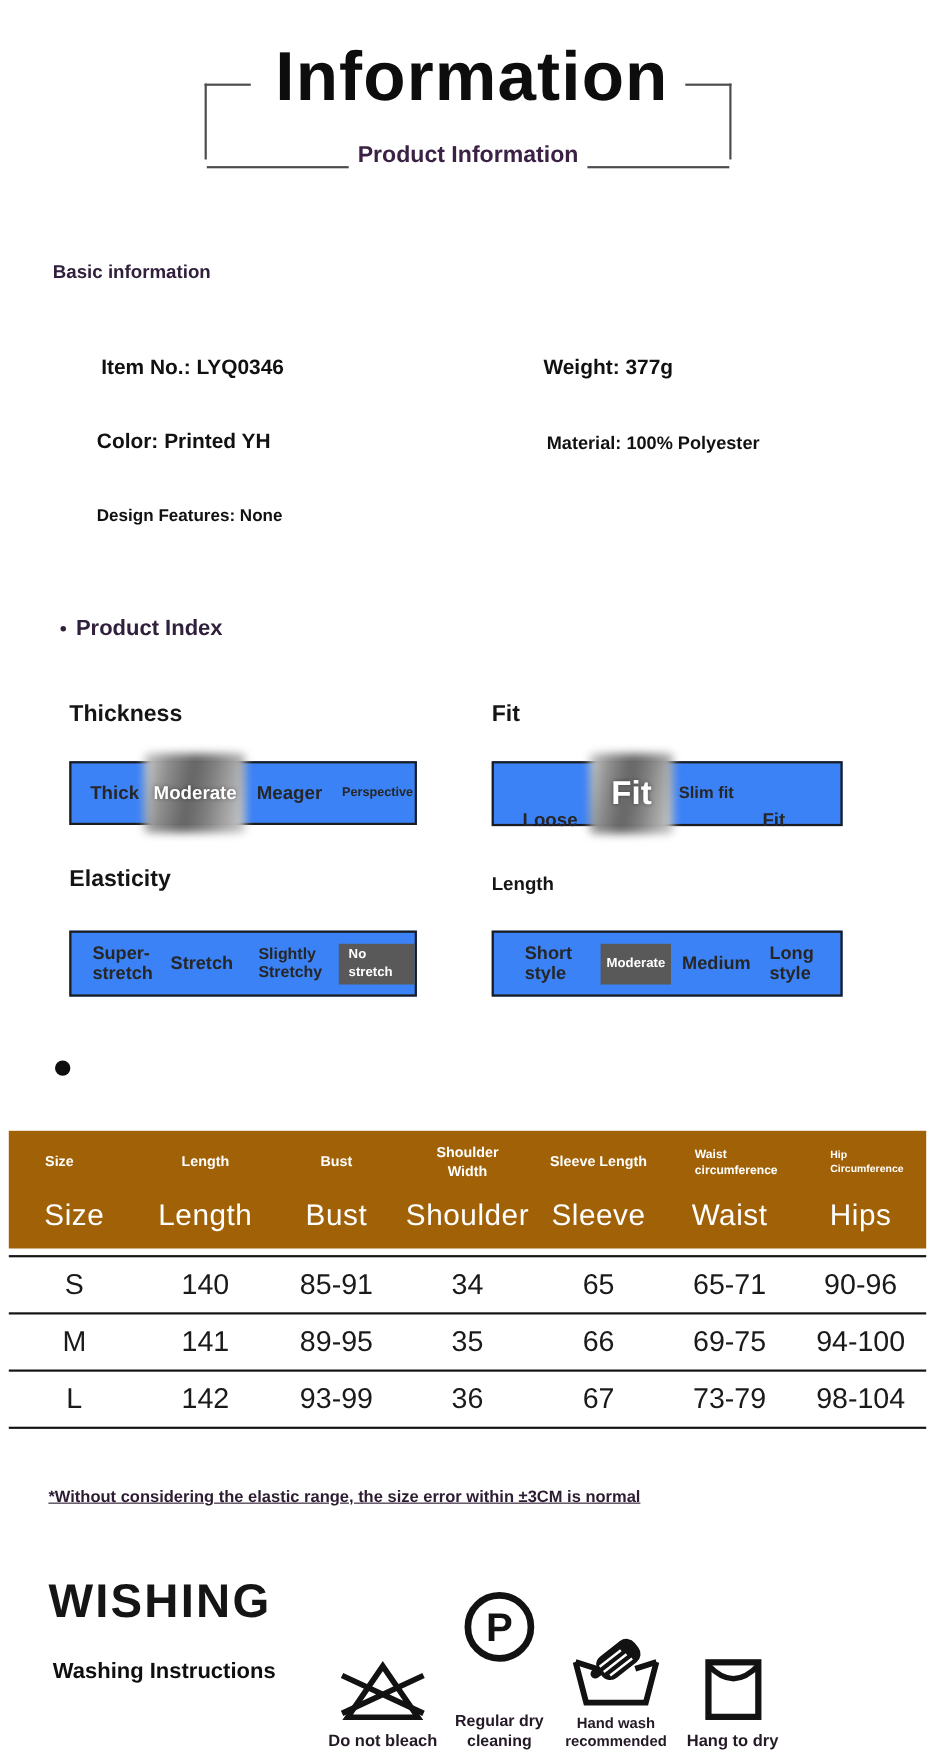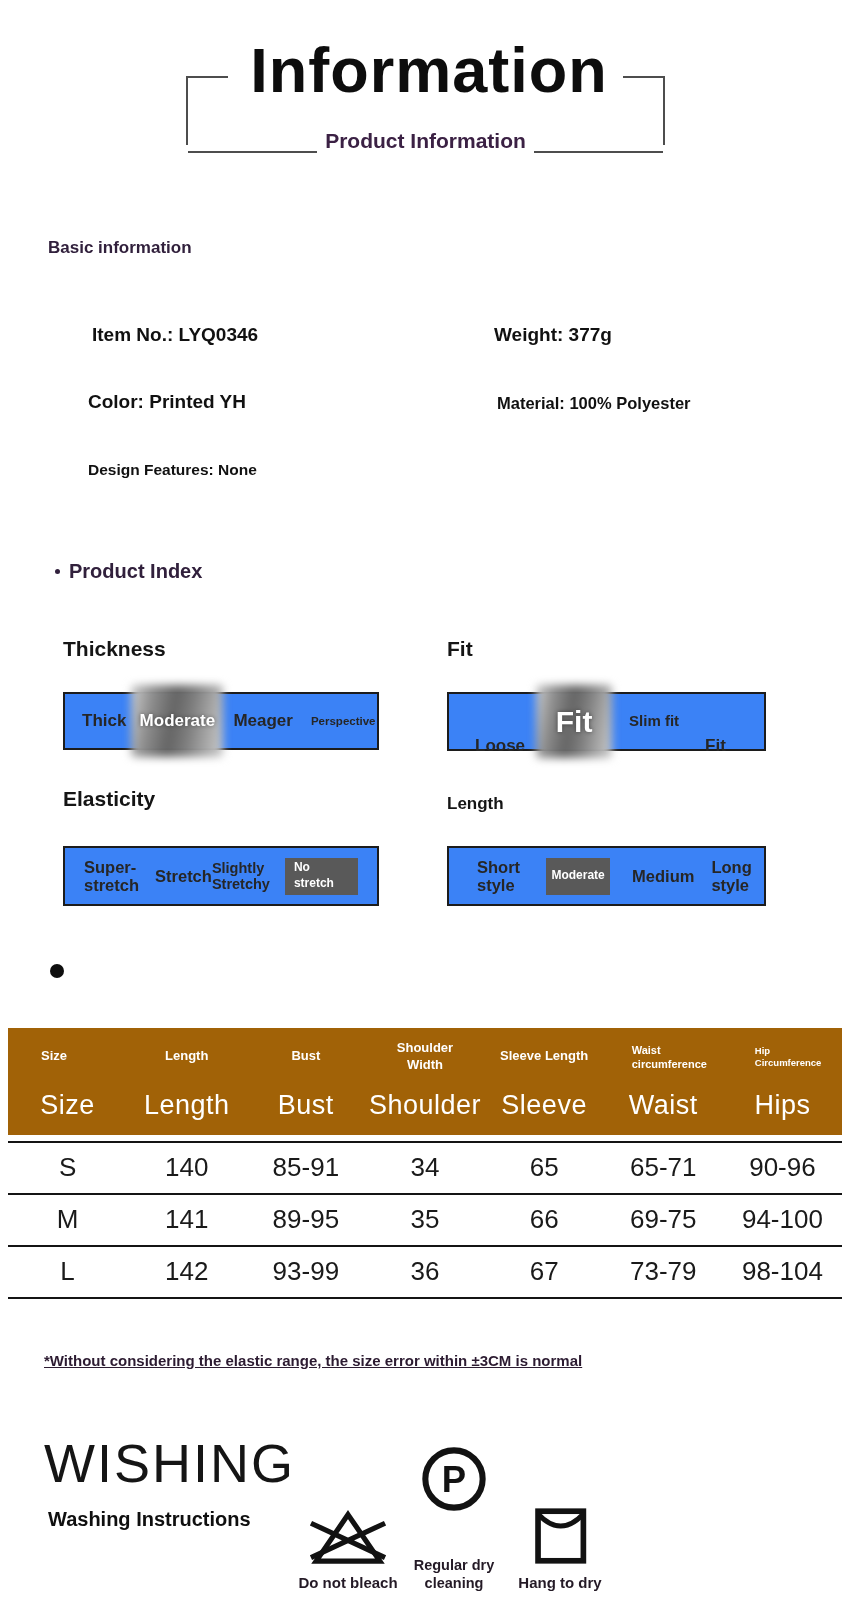--- a/index.html
+++ b/index.html
@@ -54,22 +54,22 @@
   .chip-moderate{width:82px;margin-left:10px;}
   .chip-fit{width:66px;margin-left:16px;}
   .chip-fit .opt{font-size:30px;}
   
   .dark-chip{background:#595959;color:#fff;display:flex;align-items:center;}
   .dark-chip .opt{color:#fff;font-size:12px;line-height:1.3;}
   .chip-nostretch{width:64px;height:37px;margin-left:15px;padding-left:9px;}
   .chip-moderate2{width:64px;height:37px;margin-left:26px;justify-content:center;}
   
   .m17{margin-left:17px;} .m15{margin-left:15px;} .m18{margin-left:18px;}
-  .m26{margin-left:26px;margin-top:48px;} .m22{margin-left:22px;} .m28{margin-left:28px;}
-  .m19{margin-left:19px;} .m16{margin-left:16px;} .m23{}
+  .m26{margin-left:26px;margin-top:48px;} .m22{margin-left:10px;} .m28{margin-left:28px;}
+  .m19{margin-left:19px;} .m16{margin-left:16px;} .m23{margin-left:23px;}
 
   
   .dim-heading{left:68px;top:937px;font-size:21px;font-weight:bold;color:#31203c;
      white-space:pre-line;line-height:1.3;}
   .dim-dot{left:50px;top:964px;width:14px;height:14px;border-radius:50%;background:#0e0e0e;}
   .size-table{left:8px;top:1028px;width:834px;}
   .thead{background:#a16207;color:#fff;padding:12px 0 14px;}
   .trow1,.trow2,.trow{display:grid;grid-template-columns:repeat(7,1fr);text-align:center;}
   .trow1{align-items:center;}
   .th1{font-size:13px;font-weight:bold;white-space:pre-line;line-height:1.3;}
@@ -77,21 +77,21 @@
   .th1.c6{font-size:9.5px;text-align:left;padding-left:32px;}
   .th1.c0{text-align:left;padding-left:33px;}
   .trow2{margin-top:16px;font-size:27px;font-weight:300;letter-spacing:.5px;}
   .tgap{height:6px;}
   .sep{height:2px;background:#141414;}
   .trow{height:50px;align-items:center;font-size:26px;color:#1a1a1a;}
 
   .note{left:44px;top:1352px;font-size:15px;font-weight:bold;color:#2c1b31;text-decoration:underline;}
 
   
-  .brand{left:44px;top:1432px;font-size:54px;font-weight:400;color:#151515;letter-spacing:2px;}
+  .brand{left:44px;top:1432px;font-size:43px;font-weight:700;color:#151515;letter-spacing:2px;}
   .wash-heading{left:48px;top:1508px;font-size:20px;font-weight:bold;color:#0f0f0f;}
   .icons-row{left:295px;top:1442px;width:530px;display:flex;}
   .icon-col{width:106px;display:flex;flex-direction:column;align-items:center;justify-content:flex-end;}
   .icon-art{height:70px;display:flex;align-items:flex-end;justify-content:center;}
   .icon-label{margin-top:6px;font-weight:bold;color:#241a26;text-align:center;
       white-space:pre-line;line-height:1.25;}
   .l0{font-size:11.5px;} .l1{font-size:15px;} .l2{font-size:14.5px;margin-top:44px;} .l3{font-size:13.5px;} .l4{font-size:15px;}
   svg{display:block;}
 </style>
 </head>
@@ -255,20 +255,35 @@
       <div class="icon-art">
         <svg width="70" height="66" viewBox="0 0 80 76" fill="none">
           <circle cx="40" cy="38" r="33" stroke="#121212" stroke-width="7"></circle>
           <text x="40" y="53" text-anchor="middle" font-family="Liberation Sans, sans-serif" font-size="42" font-weight="bold" fill="#121212">P</text>
         </svg>
       </div>
       <div class="icon-label l2">Regular dry
 cleaning</div>
     </div>
 
+    <div class="icon-col">
+      <div class="icon-art">
+        <svg width="84" height="70" viewBox="0 0 96 80" fill="none">
+          <path d="M6 32 L17 74 L79 74 L90 32" stroke="#121212" stroke-width="6" stroke-linejoin="miter"></path>
+          <path d="M6 32 L28 39 M90 32 L68 39" stroke="#121212" stroke-width="6"></path>
+          <g transform="rotate(-38 52 28)">
+            <rect x="26" y="14" width="48" height="28" rx="11" fill="#121212"></rect>
+            <rect x="17" y="20" width="22" height="10" rx="5" fill="#121212"></rect>
+            <path d="M30 22 H58 M30 29 H60 M33 36 H62" stroke="#ffffff" stroke-width="2.6"></path>
+          </g>
+        </svg>
+      </div>
+      <div class="icon-label l3">Hand wash
+recommended</div>
+    </div>
 
     <div class="icon-col">
       <div class="icon-art">
         <svg width="68" height="64" viewBox="0 0 96 90" fill="none">
           <rect x="17" y="10" width="64" height="70" stroke="#121212" stroke-width="8"></rect>
           <path d="M17 14 Q49 48 81 14" stroke="#121212" stroke-width="7"></path>
         </svg>
       </div>
       <div class="icon-label l4">Hang to dry</div>
     </div>

